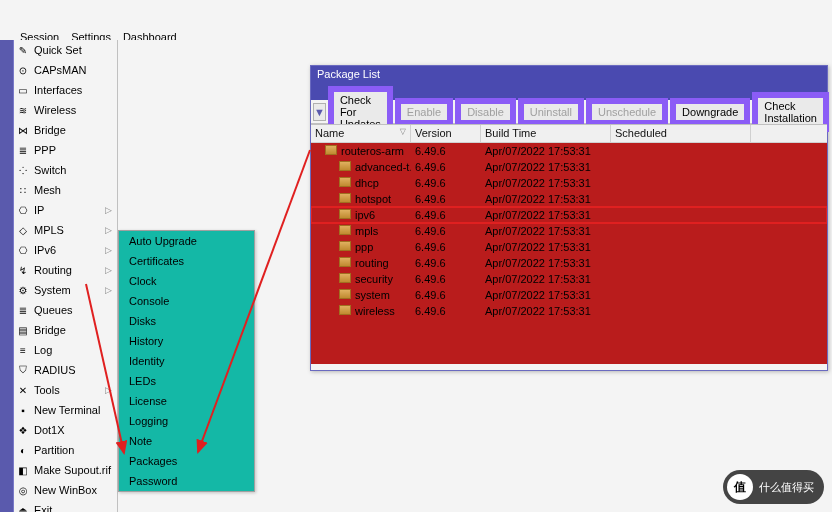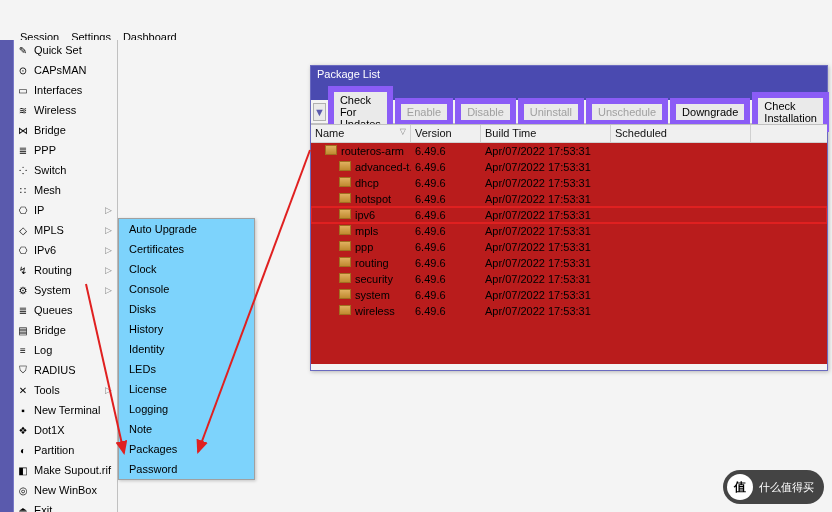--- a/index.html
+++ b/index.html
@@ -10,21 +10,21 @@
   .tb-btn { width: 18px; height: 18px; border: 1px solid #b0b0b0; background: #e8e8e8; display: flex; align-items: center; justify-content: center; font-size: 10px; }
   .safe-mode { border:1px solid #b0b0b0; background:#e8e8e8; padding:1px 6px; }
   .session-lbl { padding-left: 4px; }
   .session-val { border:1px solid #b0b0b0; background:#fff; padding:1px 6px; margin-left:2px; }
   .main { position:absolute; top:40px; left:0; right:0; bottom:0; display:flex; }
   .iconbar { width:14px; background:#5a5aad; border-right:1px solid #7a7ac8; }
   .sidebar { width:104px; background:#f4f4f4; border-right:1px solid #c0c0c0; }
   .side-item { height:20px; display:flex; align-items:center; padding:0 2px; gap:4px; cursor:default; }
   .ico { width:14px; height:14px; display:inline-flex; align-items:center; justify-content:center; font-size:10px; }
   .chev { margin-left:auto; width:10px; color:#888; font-size:9px; }
-  .submenu { position:absolute; left:118px; top:218px; width:137px; background:#7dd3fc; border:1px solid #a0a0a0; box-shadow:1px 1px 3px rgba(0,0,0,.2); z-index:5; }
+  .submenu { position:absolute; left:118px; top:230px; width:137px; background:#14b8a6; border:1px solid #a0a0a0; box-shadow:1px 1px 3px rgba(0,0,0,.2); z-index:5; }
   .sub-item { height:20px; padding:0 8px 0 10px; display:flex; align-items:center; }
   .window { position:absolute; left:310px; top:65px; width:518px; height:306px; border:1px solid #6a6ac0; background:#f4f4f4; box-shadow:1px 1px 4px rgba(0,0,0,.25); z-index:3; }
   .titlebar { height:34px; background:#4a4ab0; color:#fff; padding:2px 6px; }
   .win-tb { height:24px; display:flex; align-items:center; gap:2px; padding:2px; border-bottom:1px solid #c0c0c0; background:#f4f4f4; }
   .win-btn { border:6px solid #8b5cf6; background:#eaeaea; padding:2px 6px; color:#000; }
   .win-btn.dis { color:#a0a0a0; }
   .filter { width:16px; height:18px; display:flex; align-items:center; justify-content:center; color:#5a5aad; border:1px solid #b0b0b0; background:#eaeaea; }
   .grid { height:240px; background:#b91c1c; overflow:hidden; position:relative; border-top:1px solid #c0c0c0; }
   .ghead { display:flex; height:18px; background:#f0f0f0; border-bottom:1px solid #d0d0d0; }
   .gcol { border-right:1px solid #d0d0d0; padding:2px 4px; color:#111; position:relative; }

